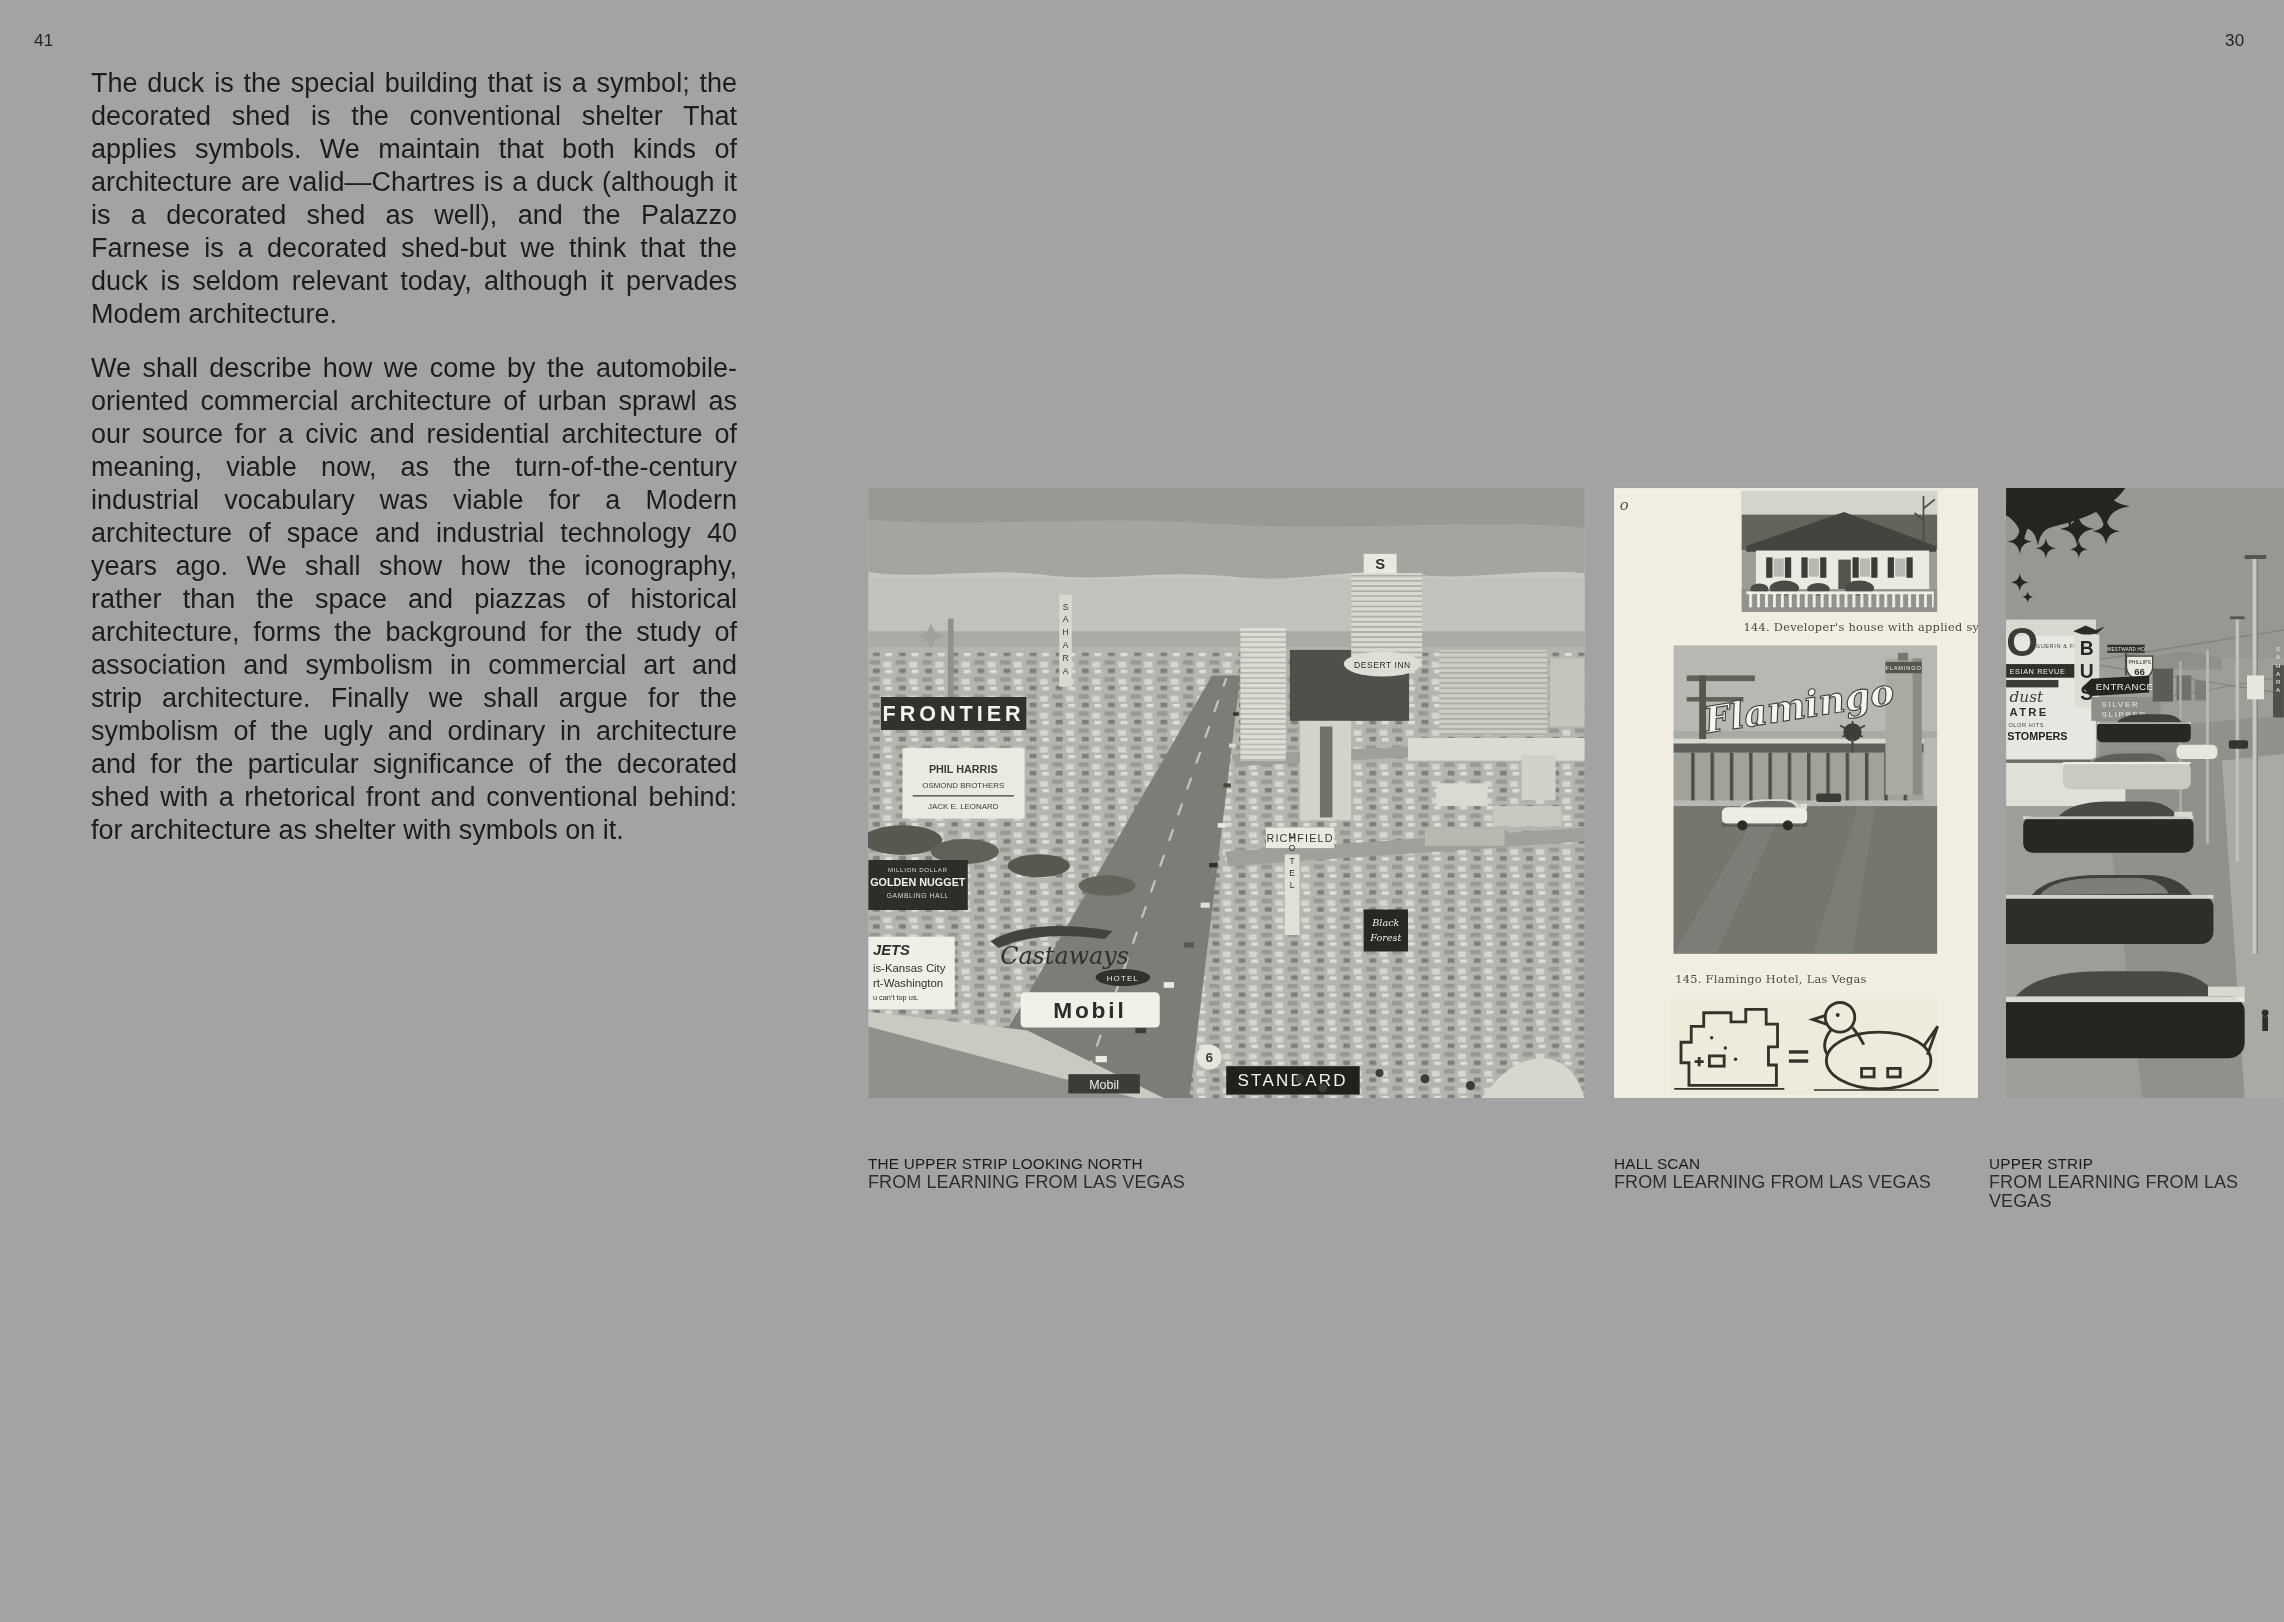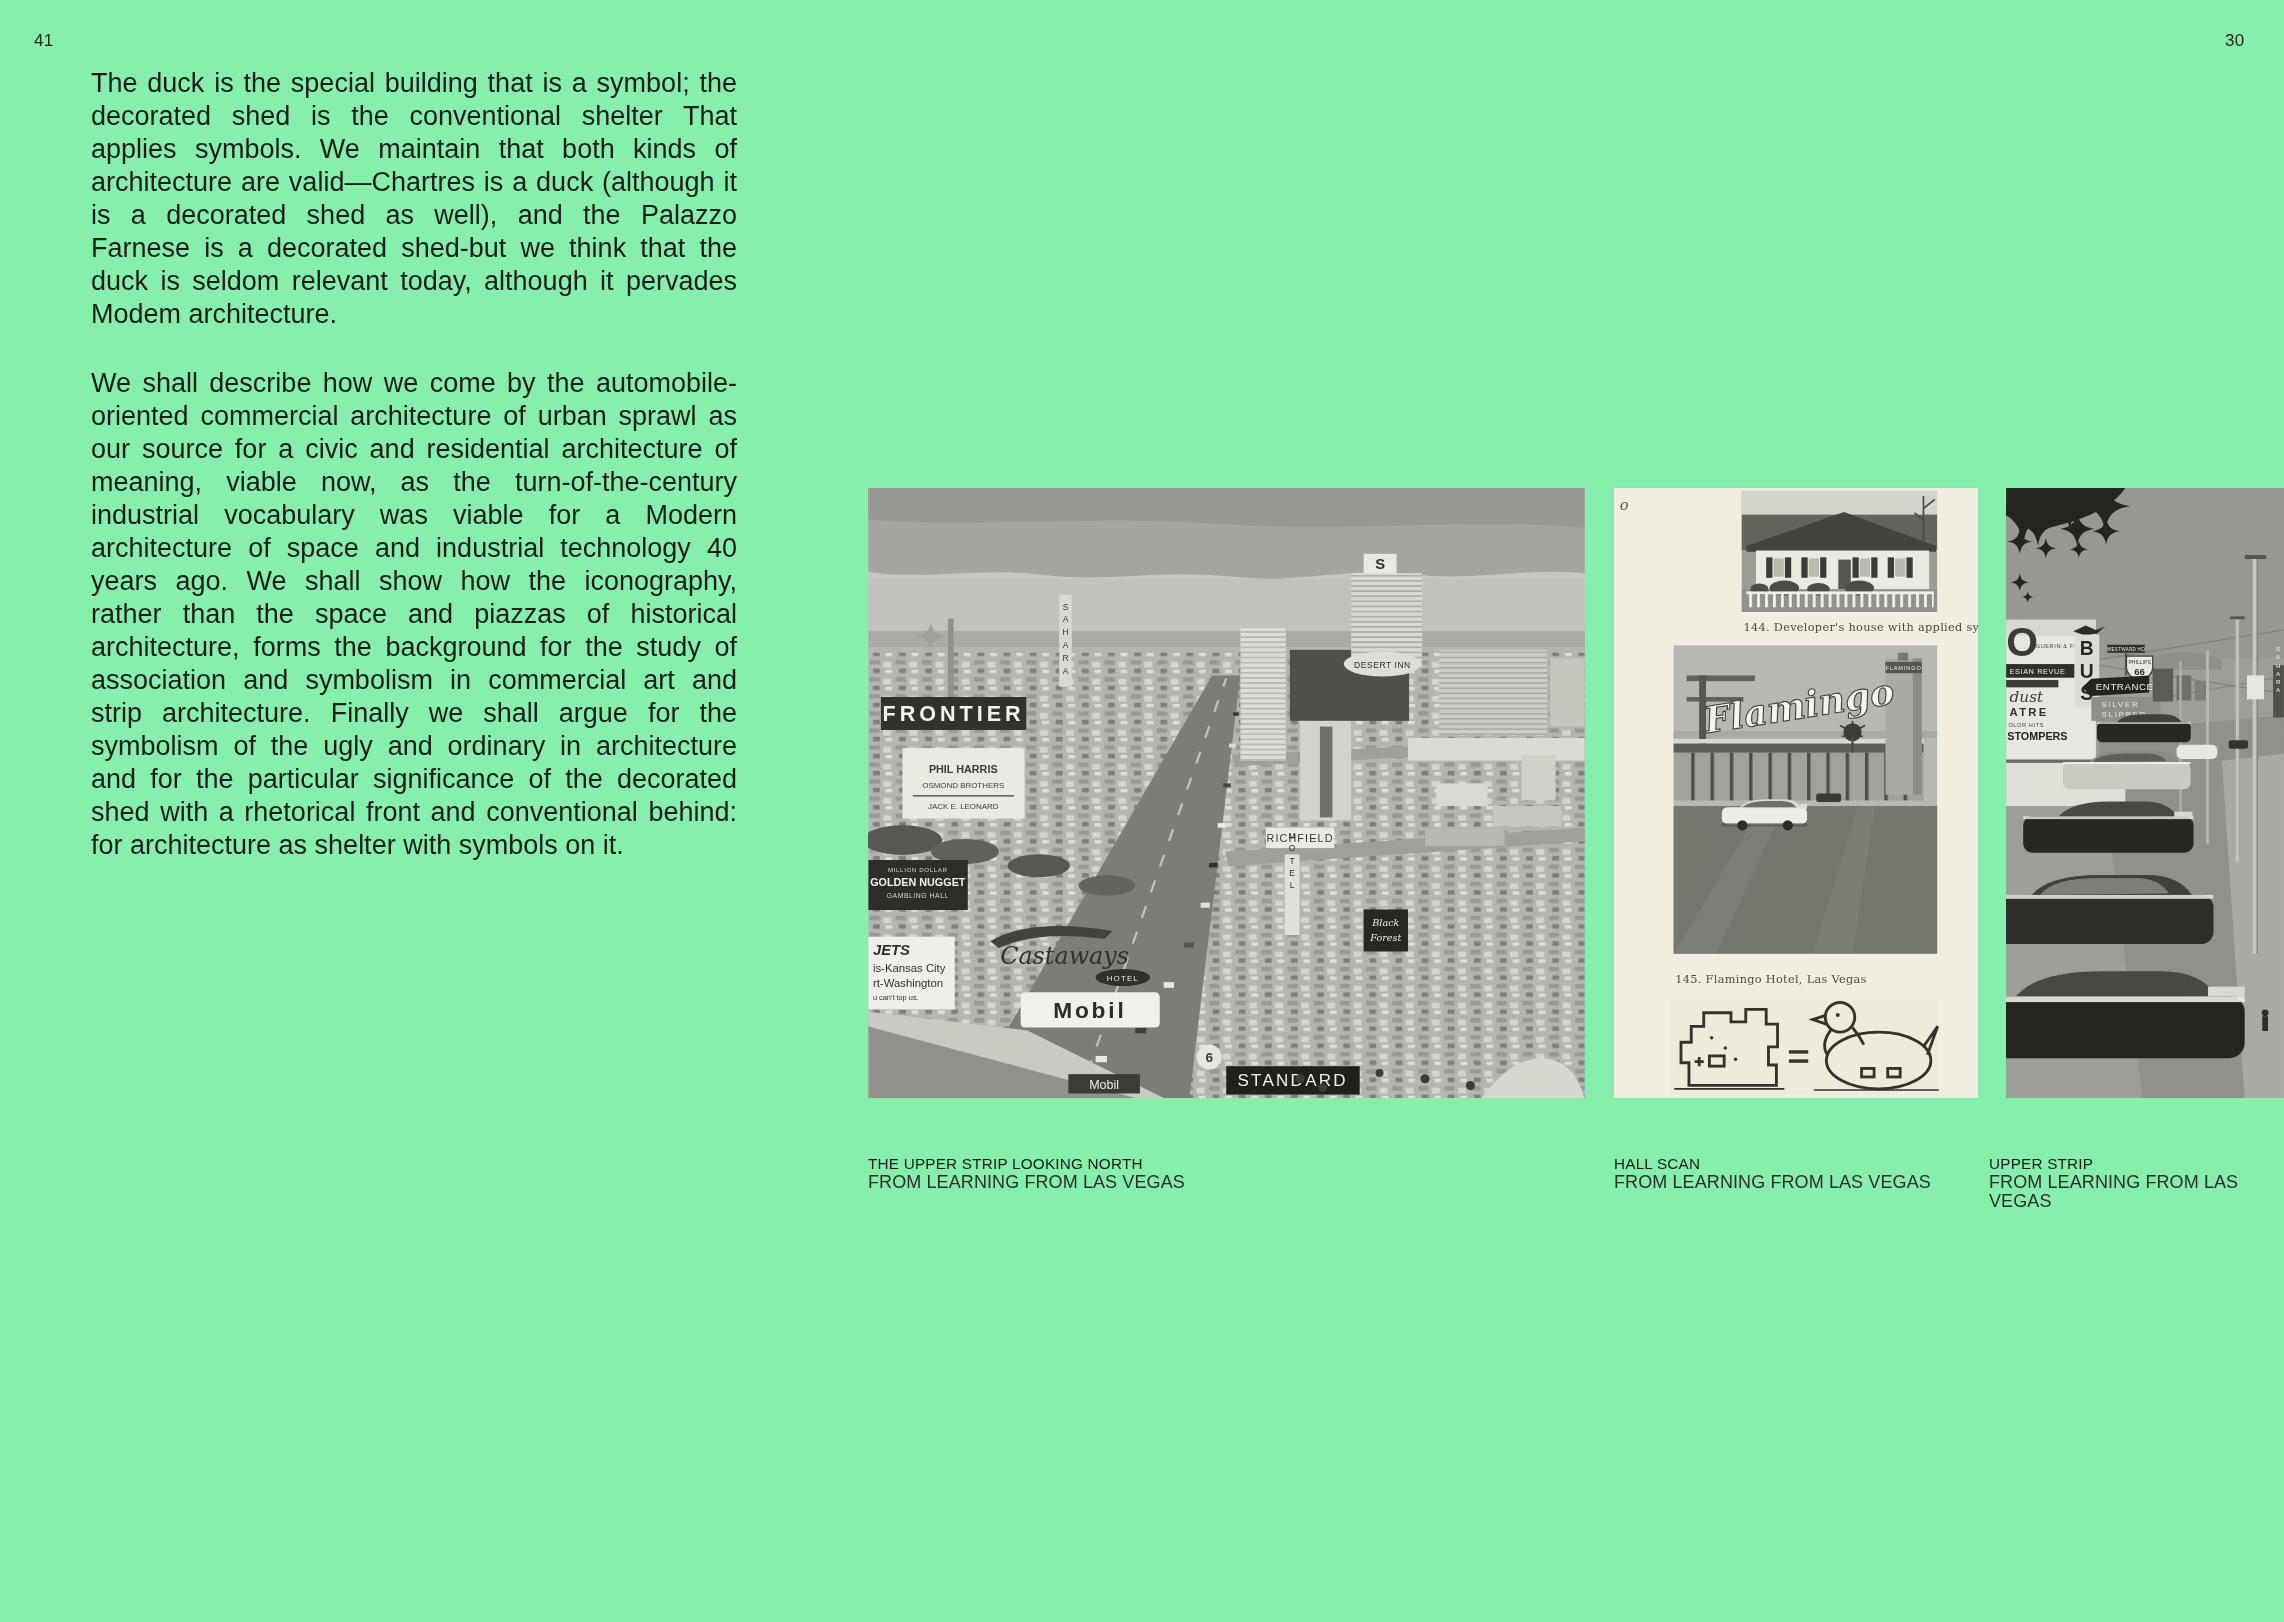--- a/index.html
+++ b/index.html
@@ -1,24 +1,24 @@
 <!DOCTYPE html>
 <html style="font-size:9px"><head>
 <meta charset="utf-8">
 <style>
   html,body{margin:0;padding:0;background:#f2f5ee;}
-  .spread{position:relative;width:2284px;height:1623px;background:#86efac;
+  .spread{position:relative;width:2284px;height:1623px;background:#a3a3a3;
           font-family:"Liberation Sans",sans-serif;overflow:hidden;color:#1d1d1b;}
   .folio{position:absolute;top:31px;font-size:17px;letter-spacing:0.3px;color:#26261f;}
   .folio-left{left:34px;}
   .folio-right{left:2225px;}
   .text-col{position:absolute;left:91px;top:67px;width:646px;
             font-size:27px;line-height:33px;text-align:justify;color:#1d1d1b;}
   .text-col p{margin:0;}
-  .text-col p + p{margin-top:36px;}
+  .text-col p + p{margin-top:21px;}
   .fig{position:absolute;top:488px;overflow:hidden;}
   .fig svg{display:block;}
   #fig1{left:868px;width:717px;height:610px;}
   #fig2{left:1614px;width:364px;height:610px;box-shadow:0 0 0 0.6px rgba(70,70,40,.07);}
   #fig3{left:2006px;width:278px;height:610px;}
   .caption{position:absolute;top:1154px;color:#1b1b18;}
   #cap1{left:868px;}#cap2{left:1614px;}#cap3{left:1989px;}
   .caption .t{font-weight:normal;font-size:15.3px;letter-spacing:0.2px;line-height:19px;}
   .caption .s{font-size:18px;letter-spacing:0.1px;line-height:19px;color:#2e2e29;}
   svg{font-family:"Liberation Sans",sans-serif;}

